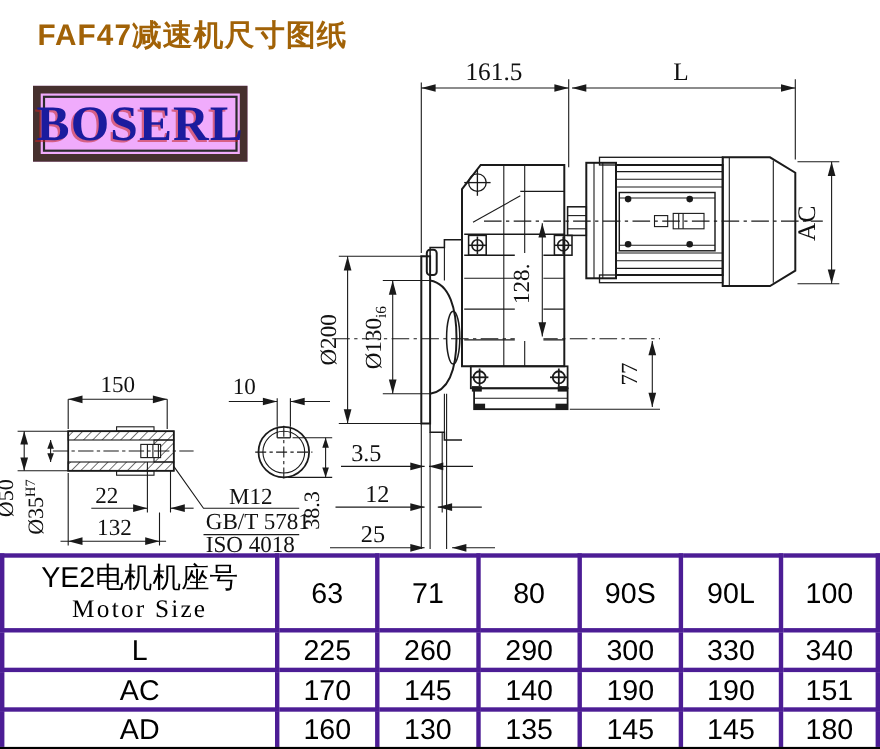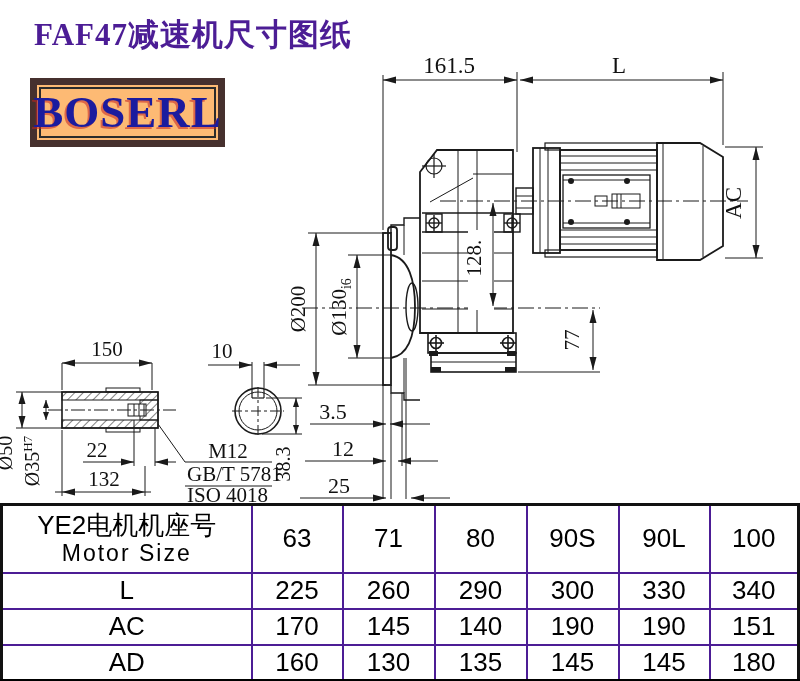--- a/index.html
+++ b/index.html
@@ -1,34 +1,34 @@
 <!DOCTYPE html>
 <html><head>
 <meta charset="utf-8">
 <style>
   html,body{margin:0;padding:0;background:#fff;}
   .page{position:relative;width:800px;height:681px;background:#ffffff;overflow:hidden;
         font-family:"Liberation Serif",serif;}
-  .title{position:absolute;left:34px;top:14px;font-family:Liberation Serif, serif;
-         font-weight:bold;font-size:31px;color:#4c1d95;letter-spacing:1px;white-space:nowrap;}
+  .title{position:absolute;left:34px;top:14px;font-family:Liberation Sans, sans-serif;
+         font-weight:bold;font-size:27px;color:#a16207;letter-spacing:1px;white-space:nowrap;}
   .logo-outer{position:absolute;left:30px;top:78px;width:195px;height:69px;
-              border:7px solid #46302e;background:#fdba74;box-sizing:border-box;}
+              border:7px solid #46302e;background:#f0abfc;box-sizing:border-box;}
   .logo-inner{position:absolute;top:2px;left:2px;right:2px;bottom:2px;border:2px solid #2b2b2b;
               display:flex;align-items:center;justify-content:center;}
   .logo-text{font-family:"Liberation Serif",serif;font-weight:bold;font-size:45px;line-height:1;
              color:#1b1b9e;letter-spacing:1px;text-shadow:-2px 2px 0 rgba(195,35,35,.55);}
   svg.drawing{position:absolute;left:0;top:0;}
   svg text{fill:#111;}
   .dim-table{position:absolute;left:0;top:503px;width:800px;height:178px;border-collapse:collapse;
              table-layout:fixed;font-family:"Liberation Sans",sans-serif;color:#000;
              border:3px solid #111;border-bottom:6px solid #000;}
-  .dim-table td{border:2px solid #4c1d95;text-align:center;vertical-align:middle;
+  .dim-table td{border:4px solid #4c1d95;text-align:center;vertical-align:middle;
                 font-size:26px;padding:0;overflow:hidden;}
   .hdr-cn{font-size:26px;line-height:1.15;}
-  .hdr-en{font-family:Liberation Sans, sans-serif;font-size:23px;letter-spacing:2px;line-height:1.1;}
+  .hdr-en{font-family:Liberation Serif, serif;font-size:23px;letter-spacing:2px;line-height:1.1;}
 </style>
 </head>
 <body>
 
 <div class="page">
 
   <div class="title">FAF47减速机尺寸图纸</div>
 
   <div class="logo-outer">
     <div class="logo-inner">

